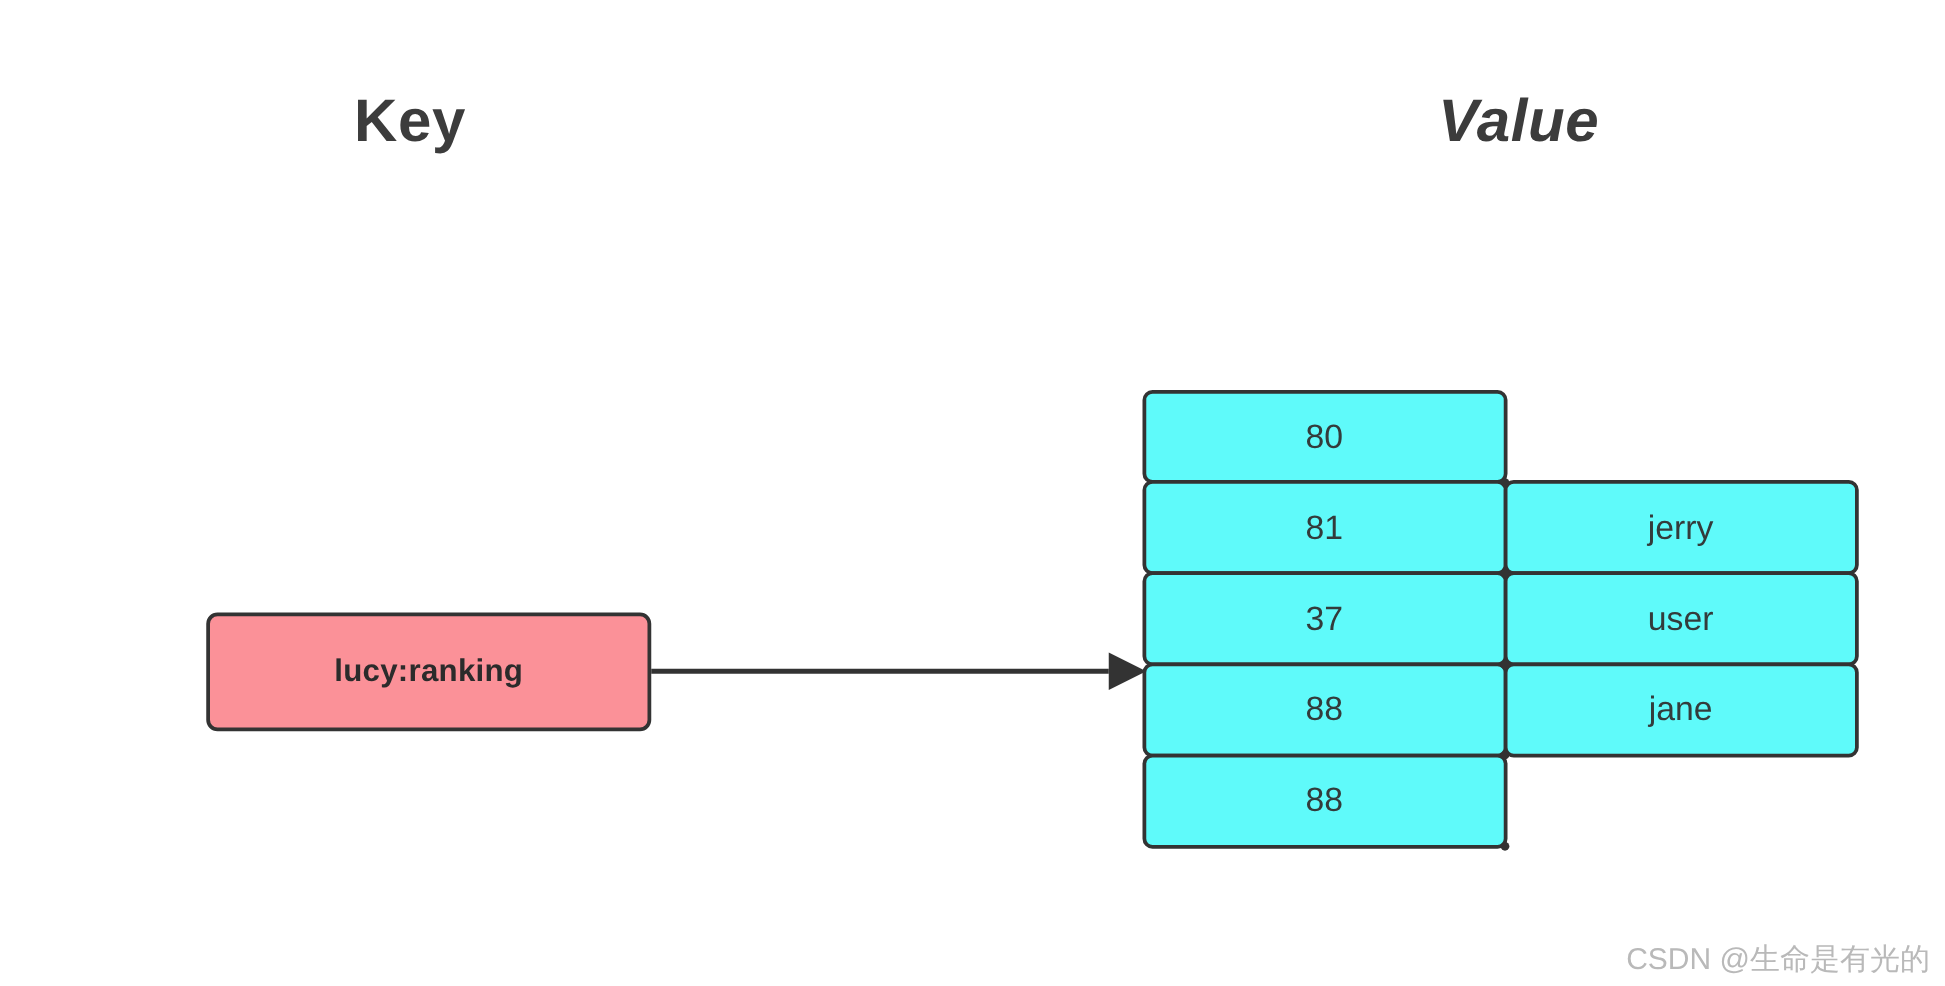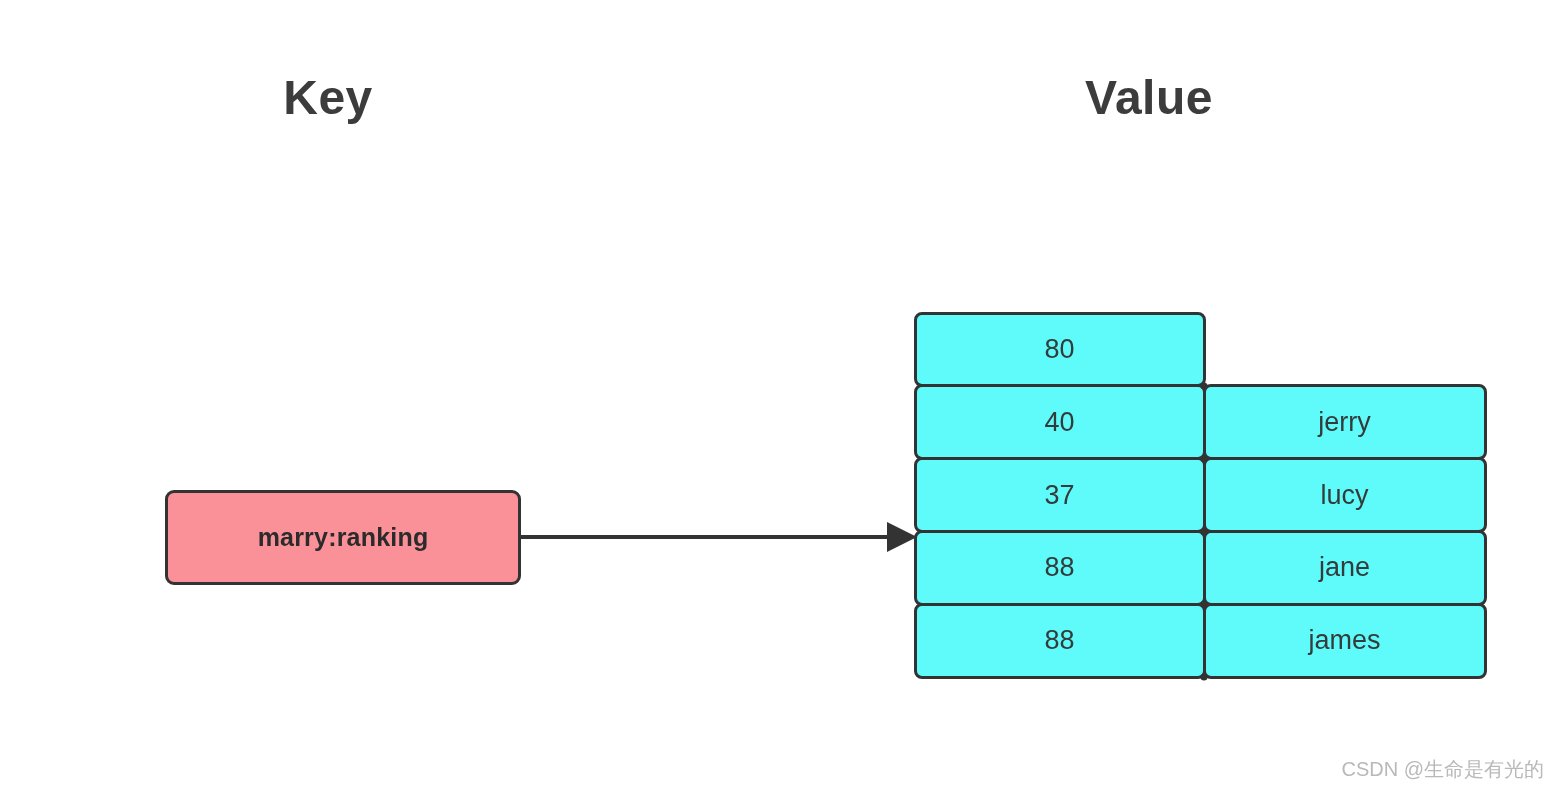--- a/index.html
+++ b/index.html
@@ -25,21 +25,21 @@
     position: absolute;
     font-weight: bold;
     font-size: 48px;
     color: #3c3c3c;
     letter-spacing: 0.5px;
     white-space: nowrap;
     text-align: center;
     transform: translateX(-50%);
   }
   #heading-key   { left: 328px;  top: 70px; }
-  #heading-value { left: 1149px; top: 70px; }
+  #heading-value { left: 1215px; top: 70px; font-style: italic; }
 
   
   #key-node {
     position: absolute;
     left: 165px;
     top: 490px;
     width: 356px;
     height: 95px;
     box-sizing: border-box;
     background: #fb9198;
@@ -107,62 +107,61 @@
     border-radius: 50%;
     transform: translate(-50%, -50%);
     pointer-events: none;
   }
 
   
   #watermark {
     position: absolute;
     right: 12px;
     bottom: 6px;
-    font-size: 20px;
+    font-size: 24px;
     color: #b9b9b9;
     white-space: nowrap;
   }
 </style>
 </head>
 <body>
 
 <div id="canvas">
 
   <div id="heading-key" class="heading">Key</div>
 
   <div id="heading-value" class="heading">Value</div>
 
   <div id="key-node">
-    <span id="key-node-label">marry:ranking</span>
+    <span id="key-node-label">lucy:ranking</span>
   </div>
 
   <svg id="connector" viewBox="0 0 410 65">
     <line x1="6" y1="32" x2="372" y2="32" stroke="#333333" stroke-width="4"></line>
     <polygon points="372,17 402,32 372,47" fill="#333333"></polygon>
   </svg>
 
   <div id="value-table">
       <div class="value-row">
         <div class="value-cell cell-score">80</div>
       </div>
       <div class="value-row">
-        <div class="value-cell cell-score">40</div>
+        <div class="value-cell cell-score">81</div>
         <div class="value-cell cell-name">jerry</div>
       </div>
       <div class="value-row">
         <div class="value-cell cell-score">37</div>
-        <div class="value-cell cell-name">lucy</div>
+        <div class="value-cell cell-name">user</div>
       </div>
       <div class="value-row">
         <div class="value-cell cell-score">88</div>
         <div class="value-cell cell-name">jane</div>
       </div>
       <div class="value-row">
         <div class="value-cell cell-score">88</div>
-        <div class="value-cell cell-name">james</div>
       </div>
       <div class="value-row">
       </div>
       <div class="junction-dot" style="top: 72.8333px;"></div>
       <div class="junction-dot" style="top: 145.667px;"></div>
       <div class="junction-dot" style="top: 218.5px;"></div>
       <div class="junction-dot" style="top: 291.333px;"></div>
       <div class="junction-dot" style="top: 364.167px;"></div>
     </div>
 

